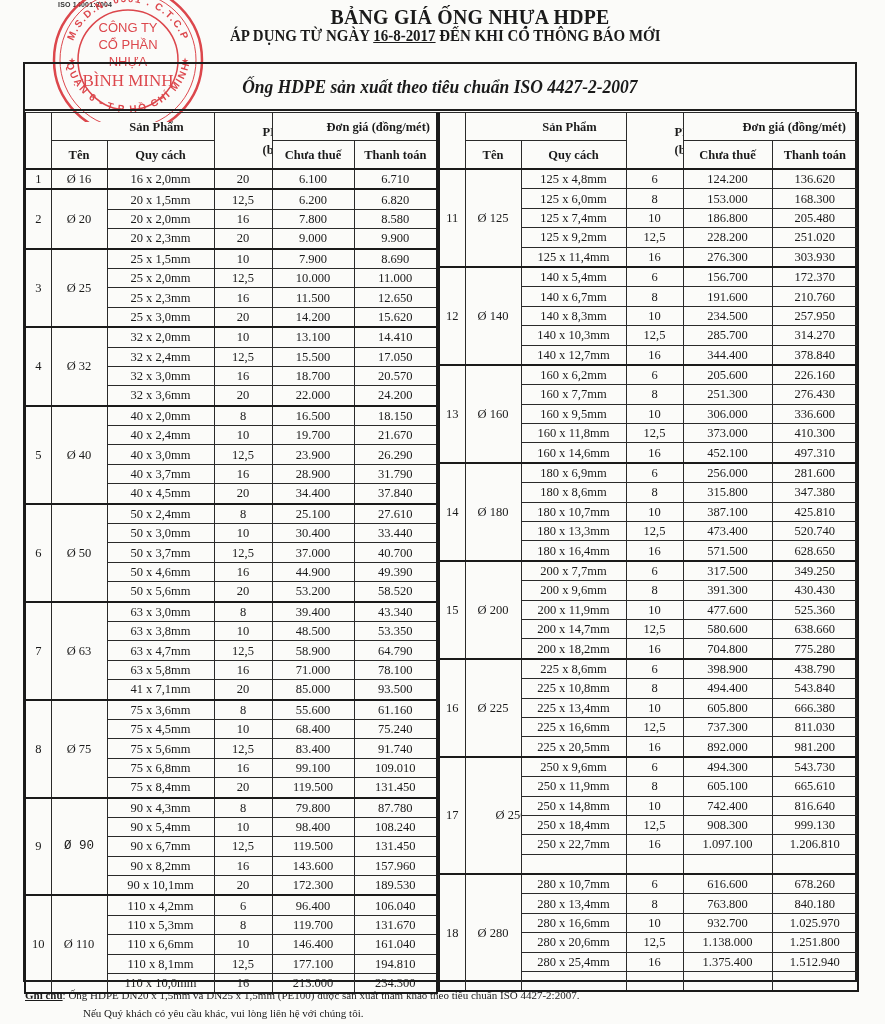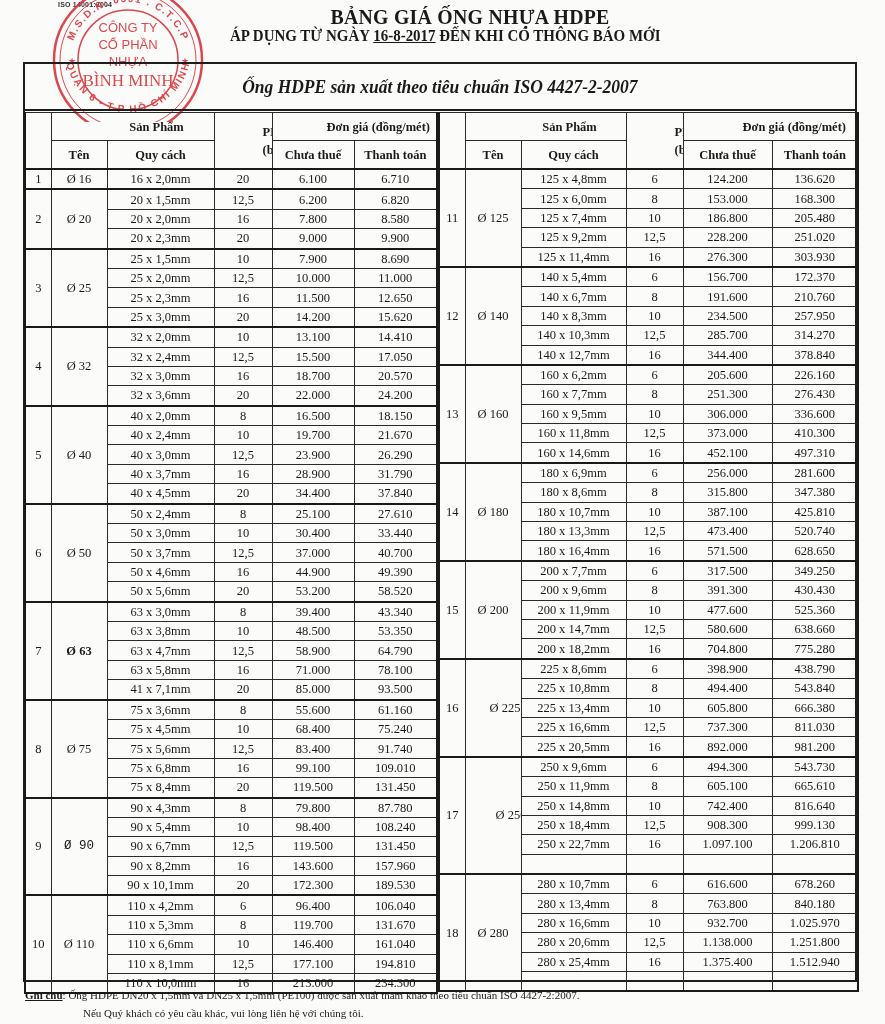--- a/index.html
+++ b/index.html
@@ -261,21 +261,21 @@
         <td class="outer-r">49.390</td>
       </tr>
       <tr>
         <td>50 x 5,6mm</td>
         <td>20</td>
         <td>53.200</td>
         <td class="outer-r">58.520</td>
       </tr>
       <tr class="grp-start">
         <td rowspan="5" class="stt outer-l" style="border-bottom: 2px solid rgb(26, 26, 26);">7</td>
-        <td rowspan="5" style="border-bottom: 2px solid rgb(26, 26, 26); font-weight: bold;">Ø 63</td>
+        <td rowspan="5" style="border-bottom: 2px solid rgb(26, 26, 26);">Ø 63</td>
         <td>63 x 3,0mm</td>
         <td>8</td>
         <td>39.400</td>
         <td class="outer-r">43.340</td>
       </tr>
       <tr>
         <td>63 x 3,8mm</td>
         <td>10</td>
         <td>48.500</td>
         <td class="outer-r">53.350</td>
@@ -576,21 +576,21 @@
         <td class="outer-r">638.660</td>
       </tr>
       <tr>
         <td>200 x 18,2mm</td>
         <td>16</td>
         <td>704.800</td>
         <td class="outer-r">775.280</td>
       </tr>
       <tr class="grp-start">
         <td rowspan="5" class="stt outer-l" style="border-bottom: 2px solid rgb(26, 26, 26);">16</td>
-        <td rowspan="5" style="border-bottom: 2px solid rgb(26, 26, 26); text-align: right;">Ø 225</td>
+        <td rowspan="5" style="border-bottom: 2px solid rgb(26, 26, 26);">Ø 225</td>
         <td>225 x 8,6mm</td>
         <td>6</td>
         <td>398.900</td>
         <td class="outer-r">438.790</td>
       </tr>
       <tr>
         <td>225 x 10,8mm</td>
         <td>8</td>
         <td>494.400</td>
         <td class="outer-r">543.840</td>

